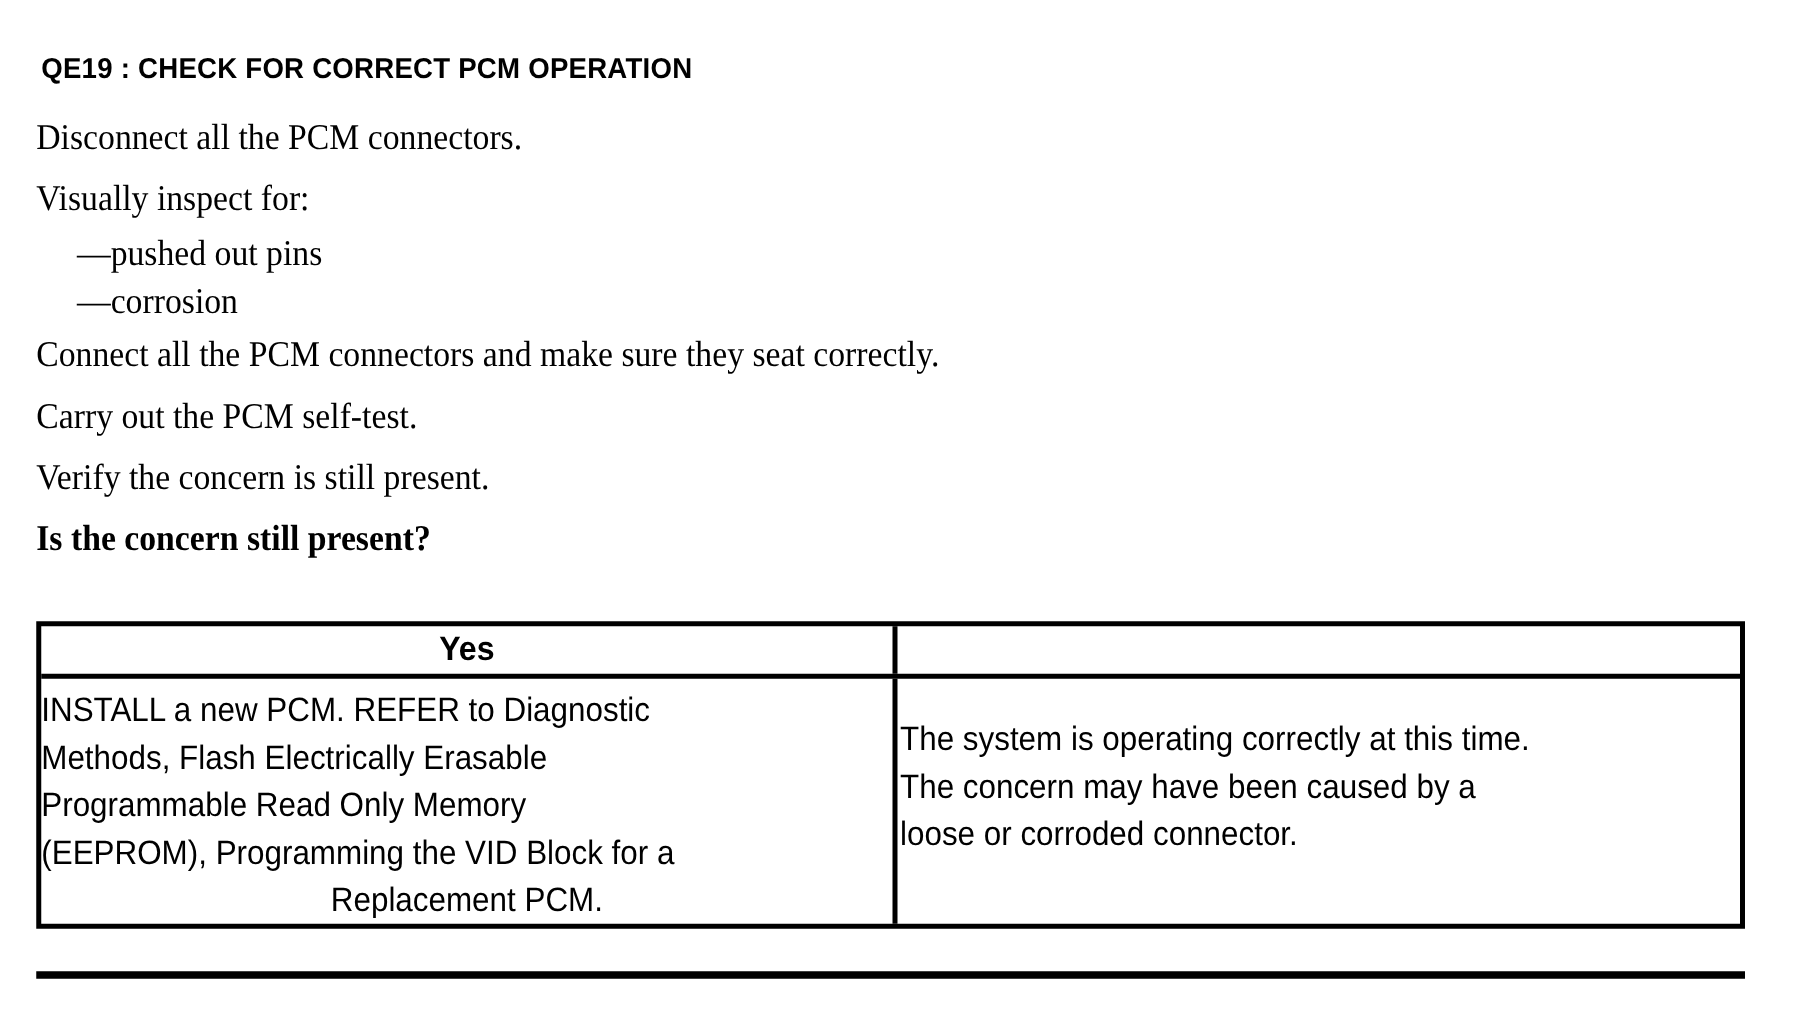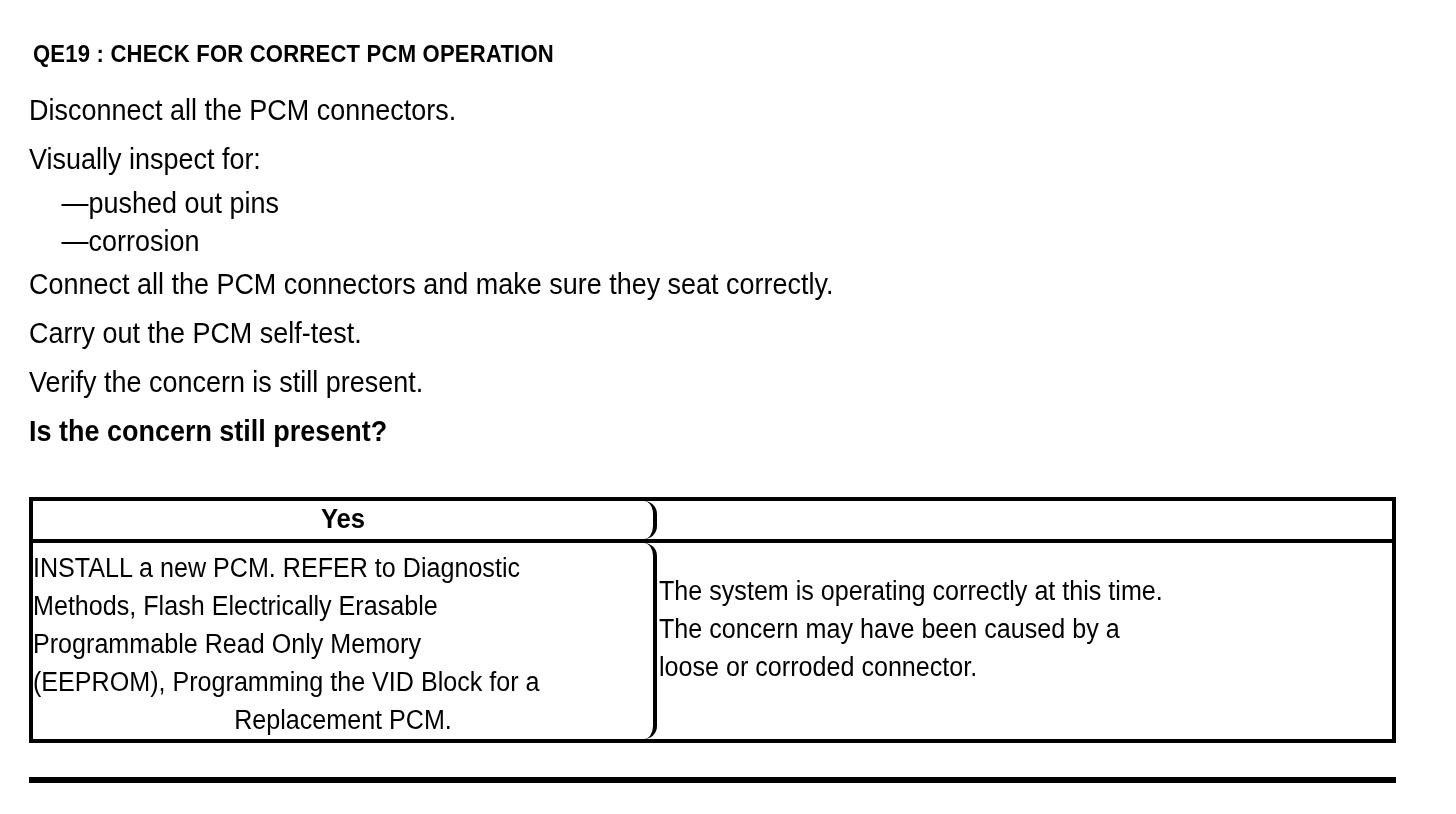--- a/index.html
+++ b/index.html
@@ -36,20 +36,21 @@
     transform: scaleX(0.96);
     transform-origin: left top;
   }
 
   
   .instructions {
     position: absolute;
     left: 29px;
     top: 70px;
     width: 1300px;
+    font-family: Liberation Serif, serif;
   }
   .instr-line {
     font-size: 29px;
     line-height: 49px;
     white-space: nowrap;
     transform: scaleX(0.93);
     transform-origin: left center;
   }
   .instr-line.sub {
     line-height: 38px;
@@ -75,25 +76,24 @@
   .table-header-row {
     display: flex;
     border-bottom: 4px solid #000;
     height: 38px;
   }
   .table-body-row {
     display: flex;
     min-height: 180px;
   }
   .col-yes {
-    width: 624px;
+    width: 685px;
     box-sizing: border-box;
     border-right: 4px solid #000;
     position: relative;
-    border-radius: 13px;
   }
   .col-no {
     flex: 1;
     box-sizing: border-box;
     position: relative;
   }
   .th-label {
     font-size: 27px;
     font-weight: bold;
     text-align: center;

